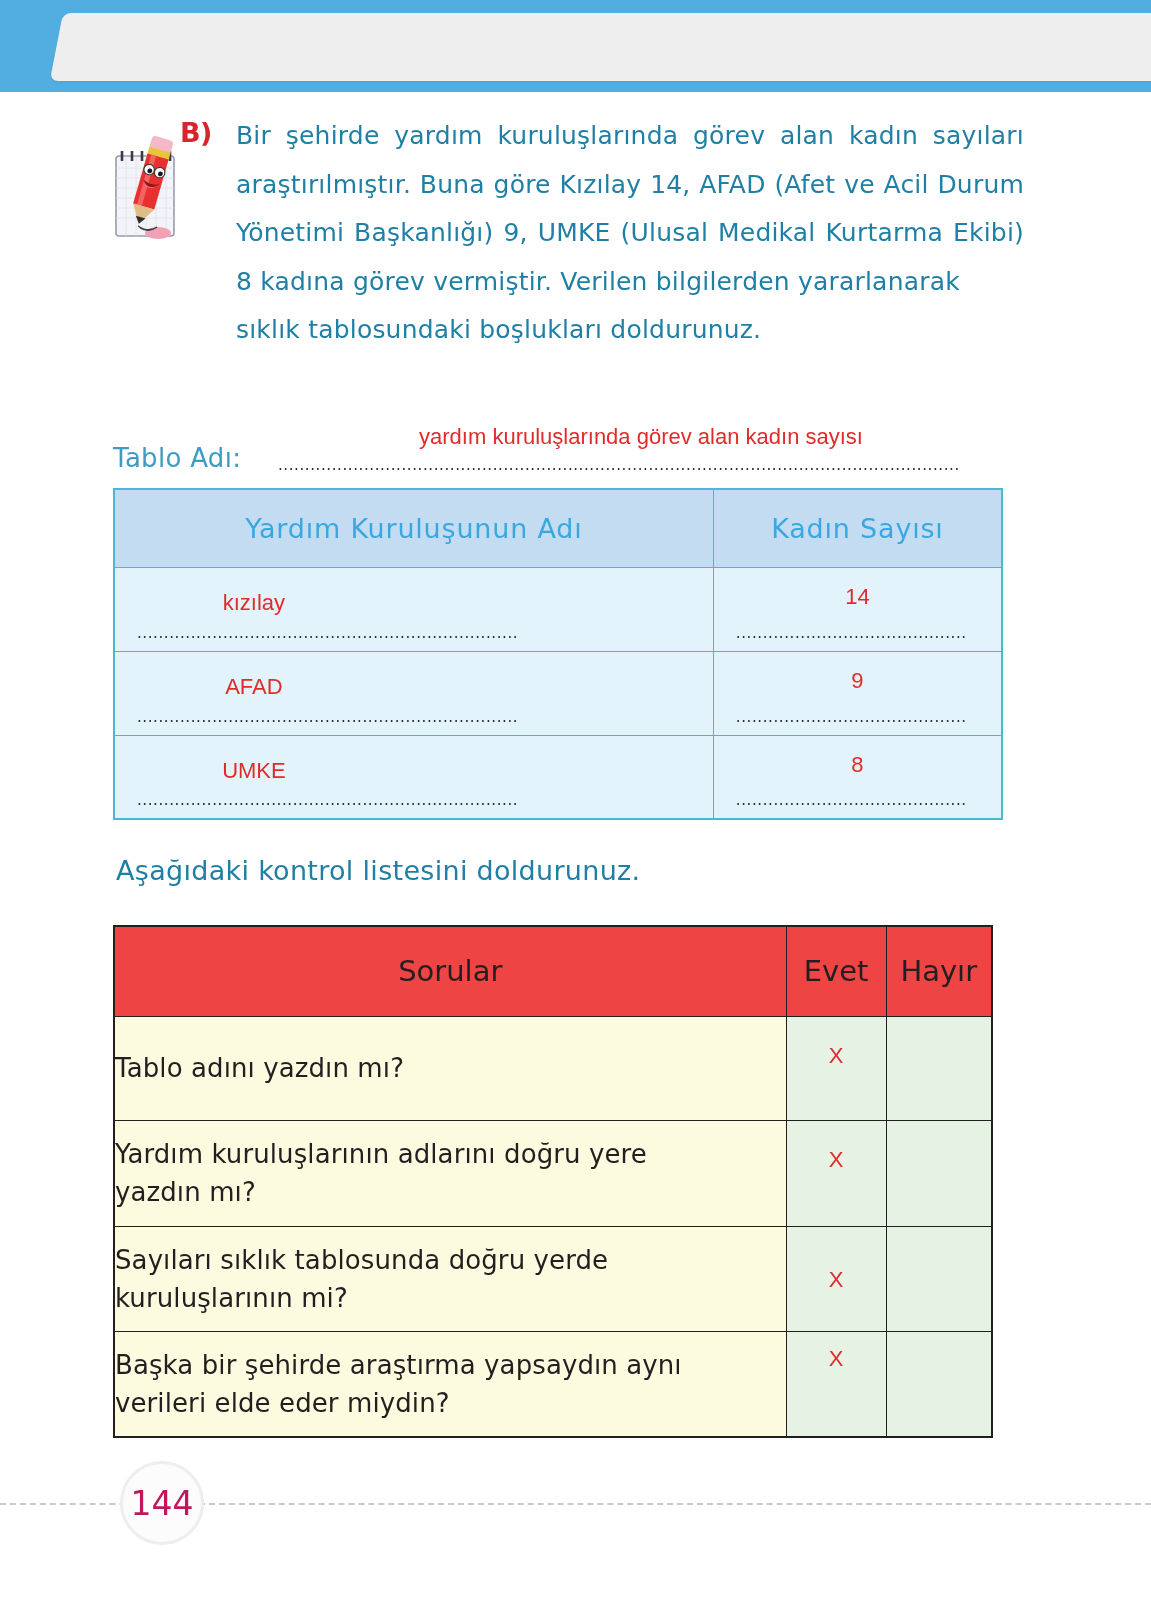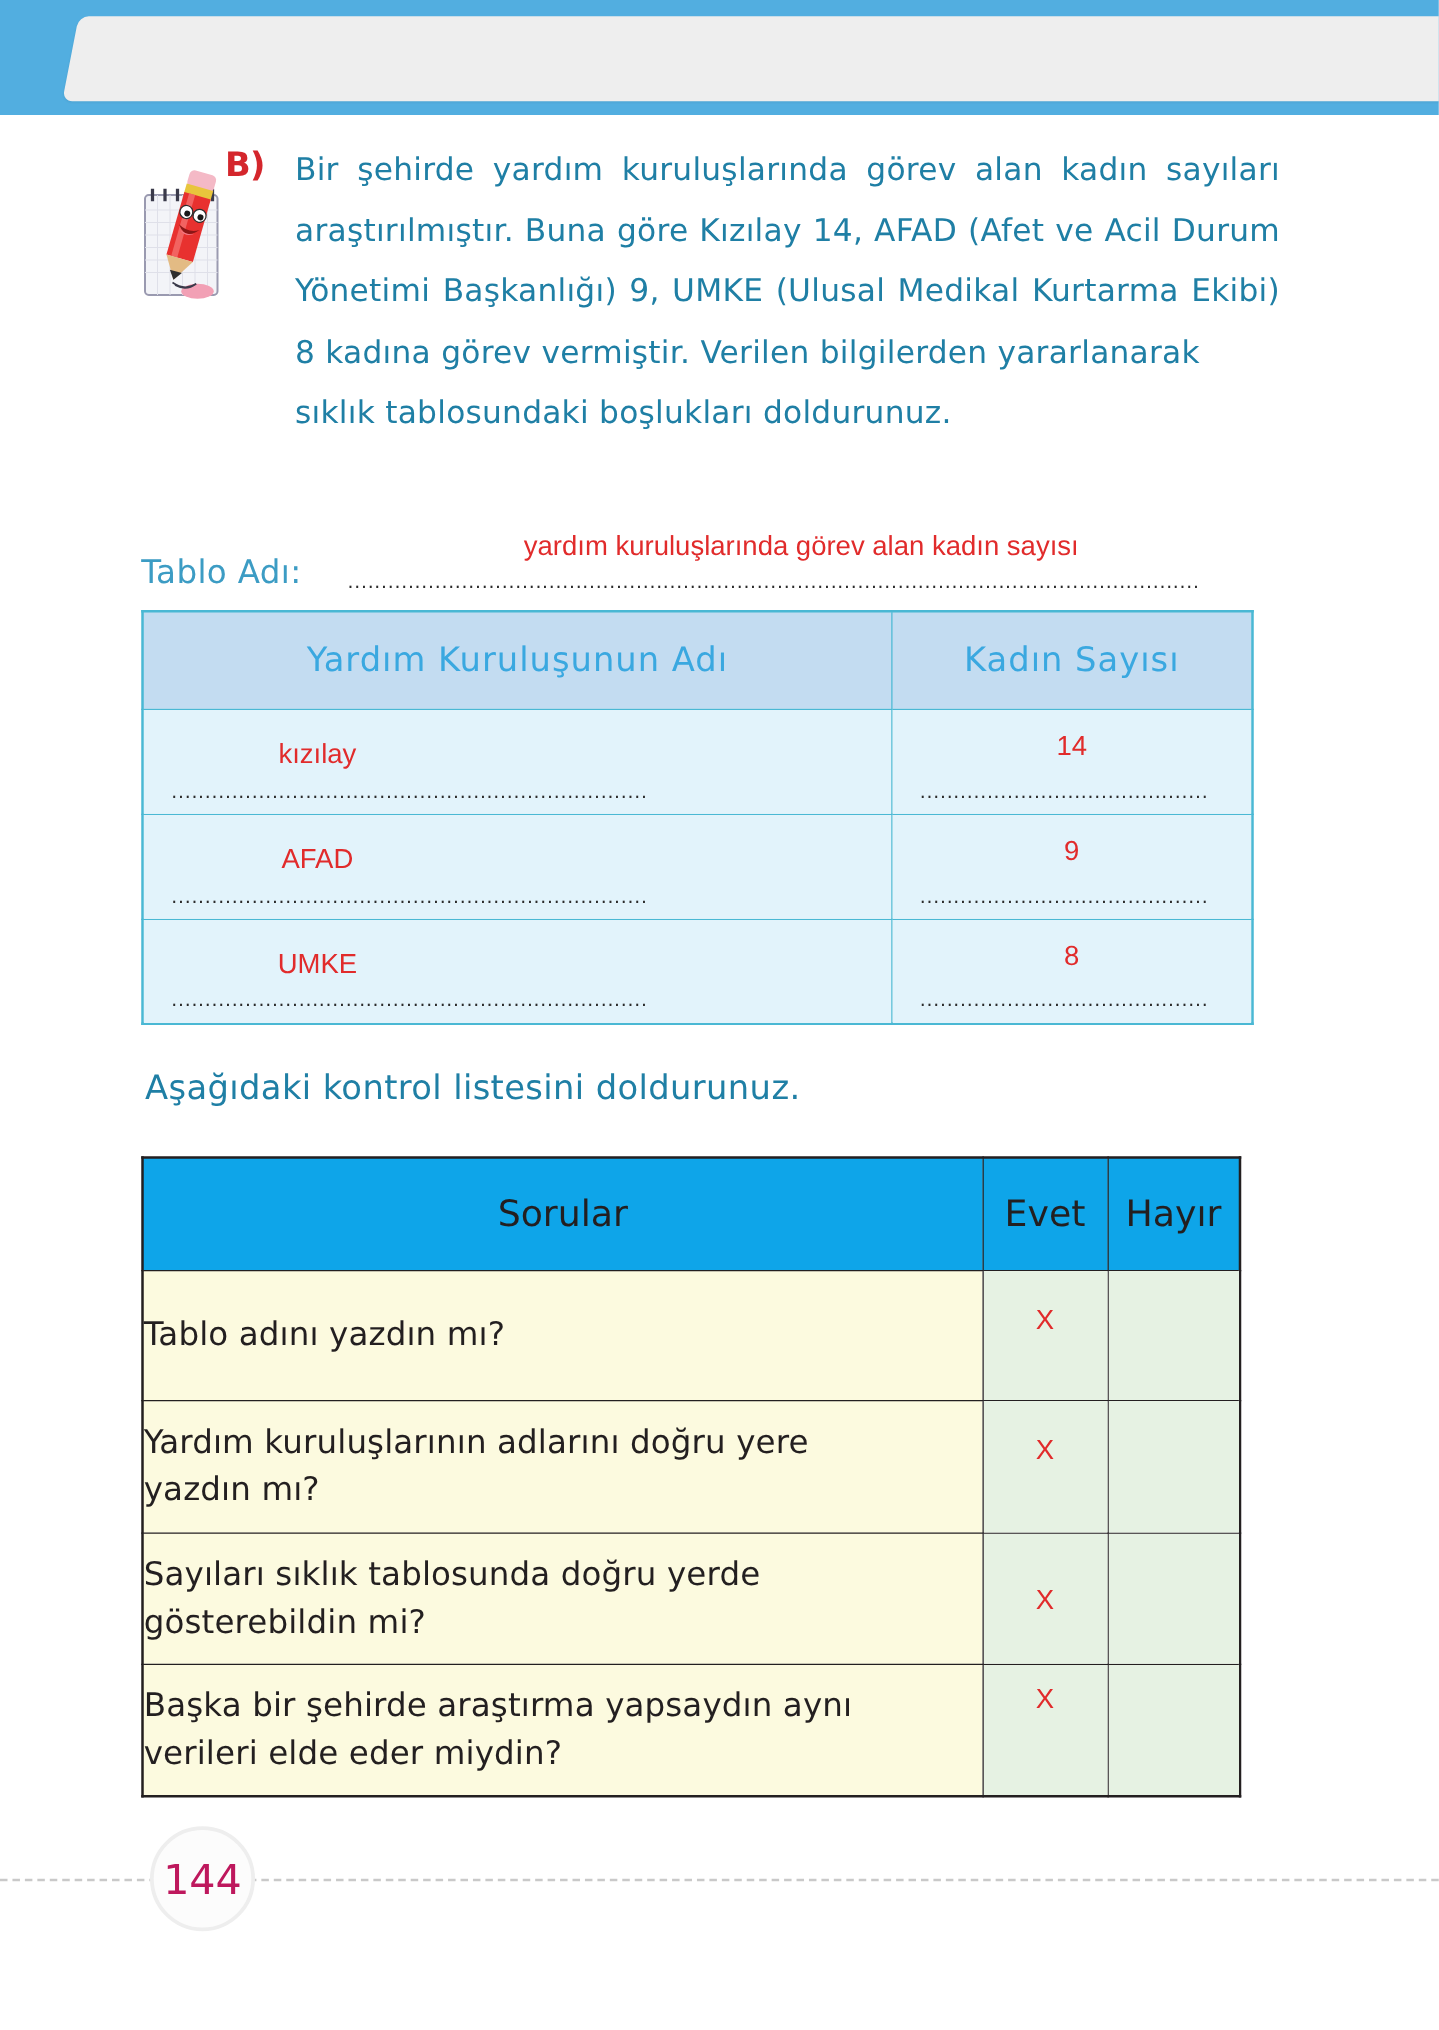--- a/index.html
+++ b/index.html
@@ -172,21 +172,21 @@
     width: 880px;
     border-collapse: collapse;
     border: 2px solid #231f20;
   }
   .check-table td, .check-table th {
     border: 1.4px solid #231f20;
     padding: 0;
     vertical-align: middle;
   }
   .ct-head th {
-    background: #0ea5e9;
+    background: #ef4444;
     height: 90px;
     font-weight: normal;
     font-family: "DejaVu Sans", sans-serif;
     font-size: 29px;
     color: #231f20;
     text-align: center;
   }
   .ct-col-q { width: 672px; }
   .ct-col-e { width: 100px; }
   .ct-col-h { width: 106px; }
@@ -383,21 +383,21 @@
       <td class="a-cell">
         <span class="mark" style="top:26px;">X</span>
       </td>
       <td class="a-cell">
         <span class="mark"></span>
       </td>
     </tr>
     <tr class="row-h-3">
       <td class="q-cell">
         <span class="nojust">Sayıları sıklık tablosunda doğru yerde</span>
-        <span class="nojust">gösterebildin mi?</span>
+        <span class="nojust">kuruluşlarının mi?</span>
       </td>
       <td class="a-cell">
         <span class="mark" style="top:40px;">X</span>
       </td>
       <td class="a-cell">
         <span class="mark"></span>
       </td>
     </tr>
     <tr class="row-h-4">
       <td class="q-cell">

